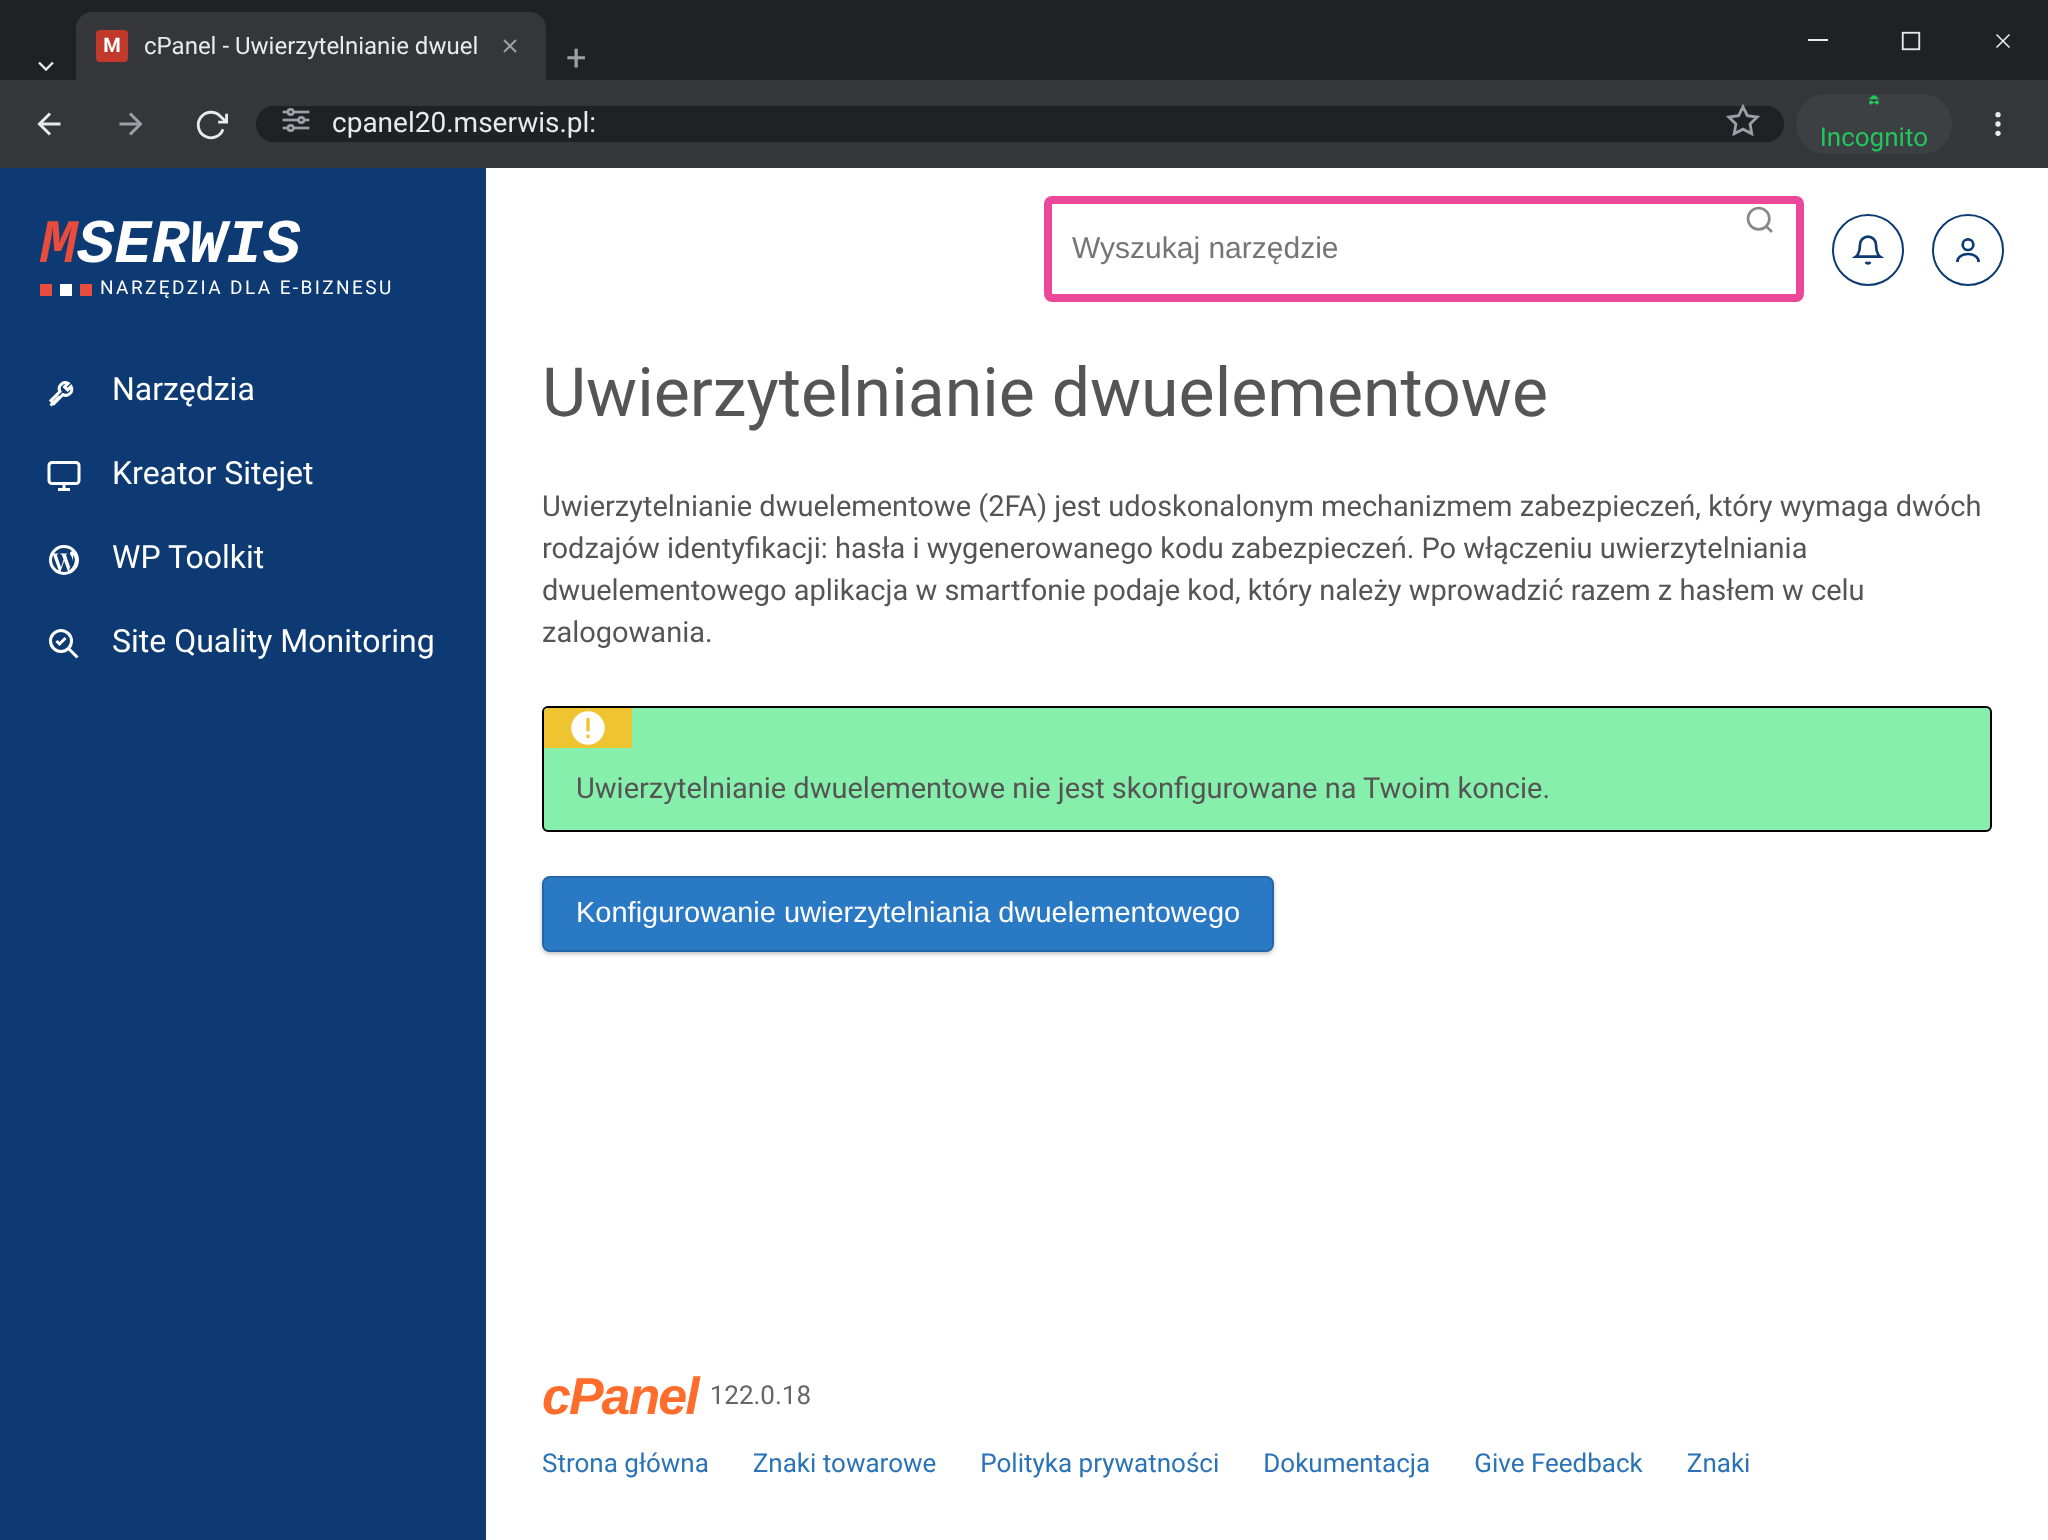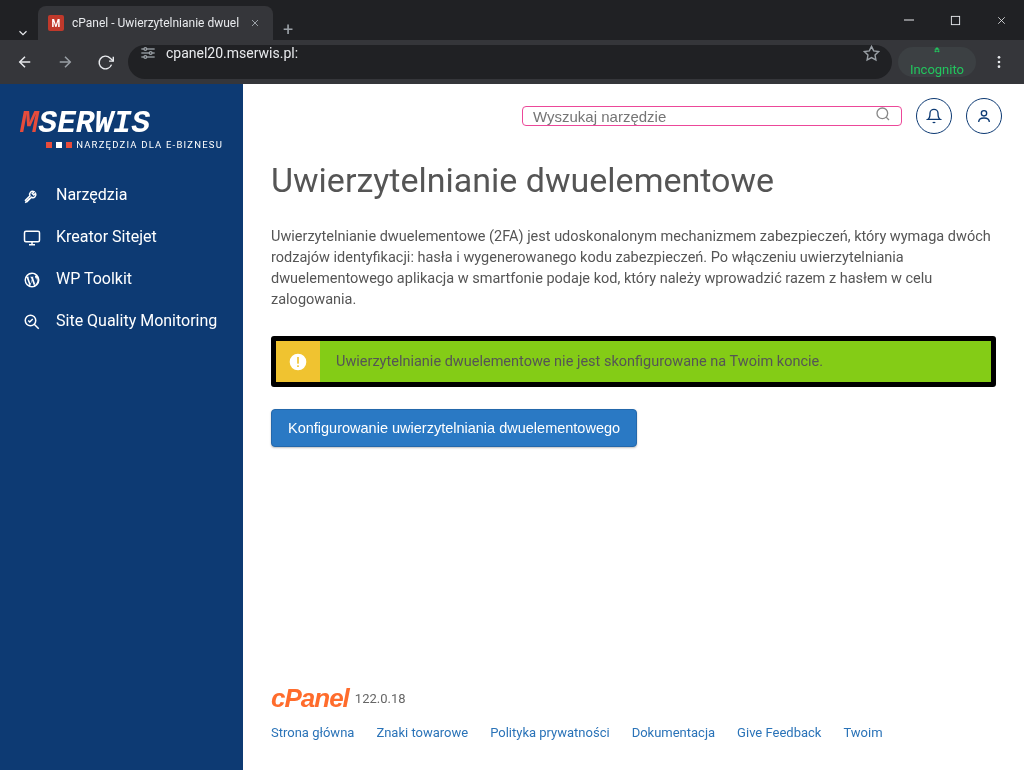--- a/index.html
+++ b/index.html
@@ -13,53 +13,53 @@
 .tab .favicon { width: 16px; height: 16px; display:flex; align-items:center; justify-content:center; background: #c0392b; border-radius: 2px; font-size:10px; font-weight:bold; color:#fff; }
 .tab .title { flex: 1; white-space: nowrap; overflow: hidden; text-overflow: ellipsis; }
 .tab .close { width: 16px; height: 16px; display:flex; align-items:center; justify-content:center; cursor:pointer; color:#9aa0a6; }
 .new-tab { width: 30px; display:flex; align-items:center; justify-content:center; color:#9aa0a6; cursor:pointer; font-size:18px; }
 .win-controls { margin-left:auto; display:flex; }
 .win-btn { width:46px; height:40px; display:flex; align-items:center; justify-content:center; color:#e8eaed; cursor:pointer; }
 
 .toolbar { height: 44px; background: #35363a; display:flex; align-items:center; padding: 0 8px; gap: 6px; }
 .nav-btn { width:34px; height:34px; display:flex; align-items:center; justify-content:center; color:#9aa0a6; cursor:pointer; border-radius:50%; }
 .nav-btn.enabled { color:#e8eaed; }
-.omnibox { flex:1; background:#202124; border-radius: 18px; height: 34px; display:flex; padding: 0 12px; gap:10px; color:#e8eaed; font-size:14px; }
+.omnibox { flex:1; background:#202124; border-radius: 18px; height: 18px; display:flex; align-items:center; padding: 0 12px; gap:10px; color:#e8eaed; font-size:14px; }
 .omnibox .site-icon { color:#9aa0a6; }
 .omnibox .url { flex:1; color:#e8eaed; }
 .omnibox .star { color:#9aa0a6; cursor:pointer; }
 .incognito { background:#3c4043; border-radius: 18px; height: 30px; display:flex; align-items:center; gap:8px; padding:0 12px; color:#22c55e; font-size:13px; cursor:pointer;flex-direction:column; }
 .menu-btn { width:34px; height:34px; display:flex; align-items:center; justify-content:center; color:#e8eaed; cursor:pointer; }
 
 
 .page { height: calc(770px - 40px - 44px); display:flex; background:#fff; }
 .sidebar { width: 243px; background:#0d3a73; color:#fff; padding: 16px 0; flex-shrink:0; }
 .brand { padding: 6px 20px 24px 20px; }
 .brand-m { color:#e74c3c; font-weight:800; }
 .brand-text { font-family: Liberation Mono, monospace; font-weight:800; font-size:31px; font-style:italic; letter-spacing:0px; color:#fff; }
-.brand-sub { font-size:9.5px; letter-spacing:1.2px; color:#fff; display:flex; align-items:center; gap:4px; margin-top:-2px;justify-content:flex-end; }
+.brand-sub { font-size:9.5px; letter-spacing:1.2px; color:#fff; display:flex; align-items:center; gap:4px; margin-top:-2px; }
 .brand-sq { display:inline-block; width:6px; height:6px; }
 .brand-sq:nth-child(1){background:#e74c3c;}
 .brand-sq:nth-child(2){background:#fff;}
 .brand-sq:nth-child(3){background:#e74c3c;}
 .sidenav { list-style:none; }
 .sidenav li { display:flex; align-items:flex-end; gap:14px; padding: 10px 22px; font-size:16px; cursor:pointer; }
 .sidenav li .icon { width:20px; height:20px; flex-shrink:0; display:flex; align-items:center; justify-content:center; margin-top:2px; }
 .sidenav li .label { line-height:1.35; }
 
 .main { flex:1; background:#fff; overflow:auto; display:flex; flex-direction:column; }
 .topbar { padding: 14px 22px 0 22px; display:flex; align-items:center; gap:14px; justify-content:flex-end; }
-.search { flex:0 0 380px; border:1px solid #ec4899; border-radius:4px; height:20px; display:flex; align-items:center; padding:0 10px; gap:8px; }
+.search { flex:0 0 380px; border:4px solid #ec4899; border-radius:4px; height:53px; display:flex; padding:0 10px; gap:8px; }
 .search input { flex:1; border:none; outline:none; font-size:15px; color:#555; background:transparent; }
 .circle-btn { width:36px; height:36px; border:1px solid #0d3a73; border-radius:50%; display:flex; align-items:center; justify-content:center; color:#0d3a73; cursor:pointer; }
 
 .content { padding: 26px 28px; flex:1; }
 h1 { font-size:34px; font-weight:400; color:#555; margin-bottom: 26px; }
 .desc { font-size:14.5px; color:#555; line-height:1.45; margin-bottom: 26px; max-width: 740px; }
-.alert { display:flex; border:5px solid #000000; background:#84cc16; border-radius:3px; overflow:hidden; margin-bottom:22px; }
+.alert { display:flex; border:1px solid #000000; background:#86efac; border-radius:3px; overflow:hidden; margin-bottom:22px;flex-direction:column; }
 .alert .bar { width:44px; background:#f0c330; display:flex; align-items:center; justify-content:center; color:#fff; }
 .alert .msg { padding: 12px 16px; color:#555; font-size:14.5px; }
 .primary-btn { background:#2a79c4; color:#fff; border:1px solid #2468ab; border-radius:4px; padding: 10px 16px; font-size:14.5px; cursor:pointer; box-shadow: 0 1px 2px rgba(0,0,0,.25); }
 
 .footer { padding: 0 28px 30px 28px; }
 .cplogo { display:flex; align-items:center; gap:6px; margin-bottom:11px; }
 .cplogo .cp { font-family: Arial, sans-serif; font-style:italic; font-weight:900; font-size:26px; color:#ff6c2c; letter-spacing:-1px; }
 .cplogo .ver { font-size:13px; color:#666; }
 .footer-links { display:flex; flex-wrap:wrap; gap: 6px 22px; }
 .footer-links a { color:#2a73b8; text-decoration:none; font-size:13px; cursor:pointer; }
@@ -258,17 +258,17 @@
       <div class="cplogo">
         <span class="cp">cPanel</span>
         <span class="ver">122.0.18</span>
       </div>
       <div class="footer-links">
         <a>Strona główna</a>
         <a>Znaki towarowe</a>
         <a>Polityka prywatności</a>
         <a>Dokumentacja</a>
         <a>Give Feedback</a>
-        <a>Twoim</a>
+        <a>Znaki</a>
       </div>
     </div>
   </main>
 </div>
 
 </body></html>

